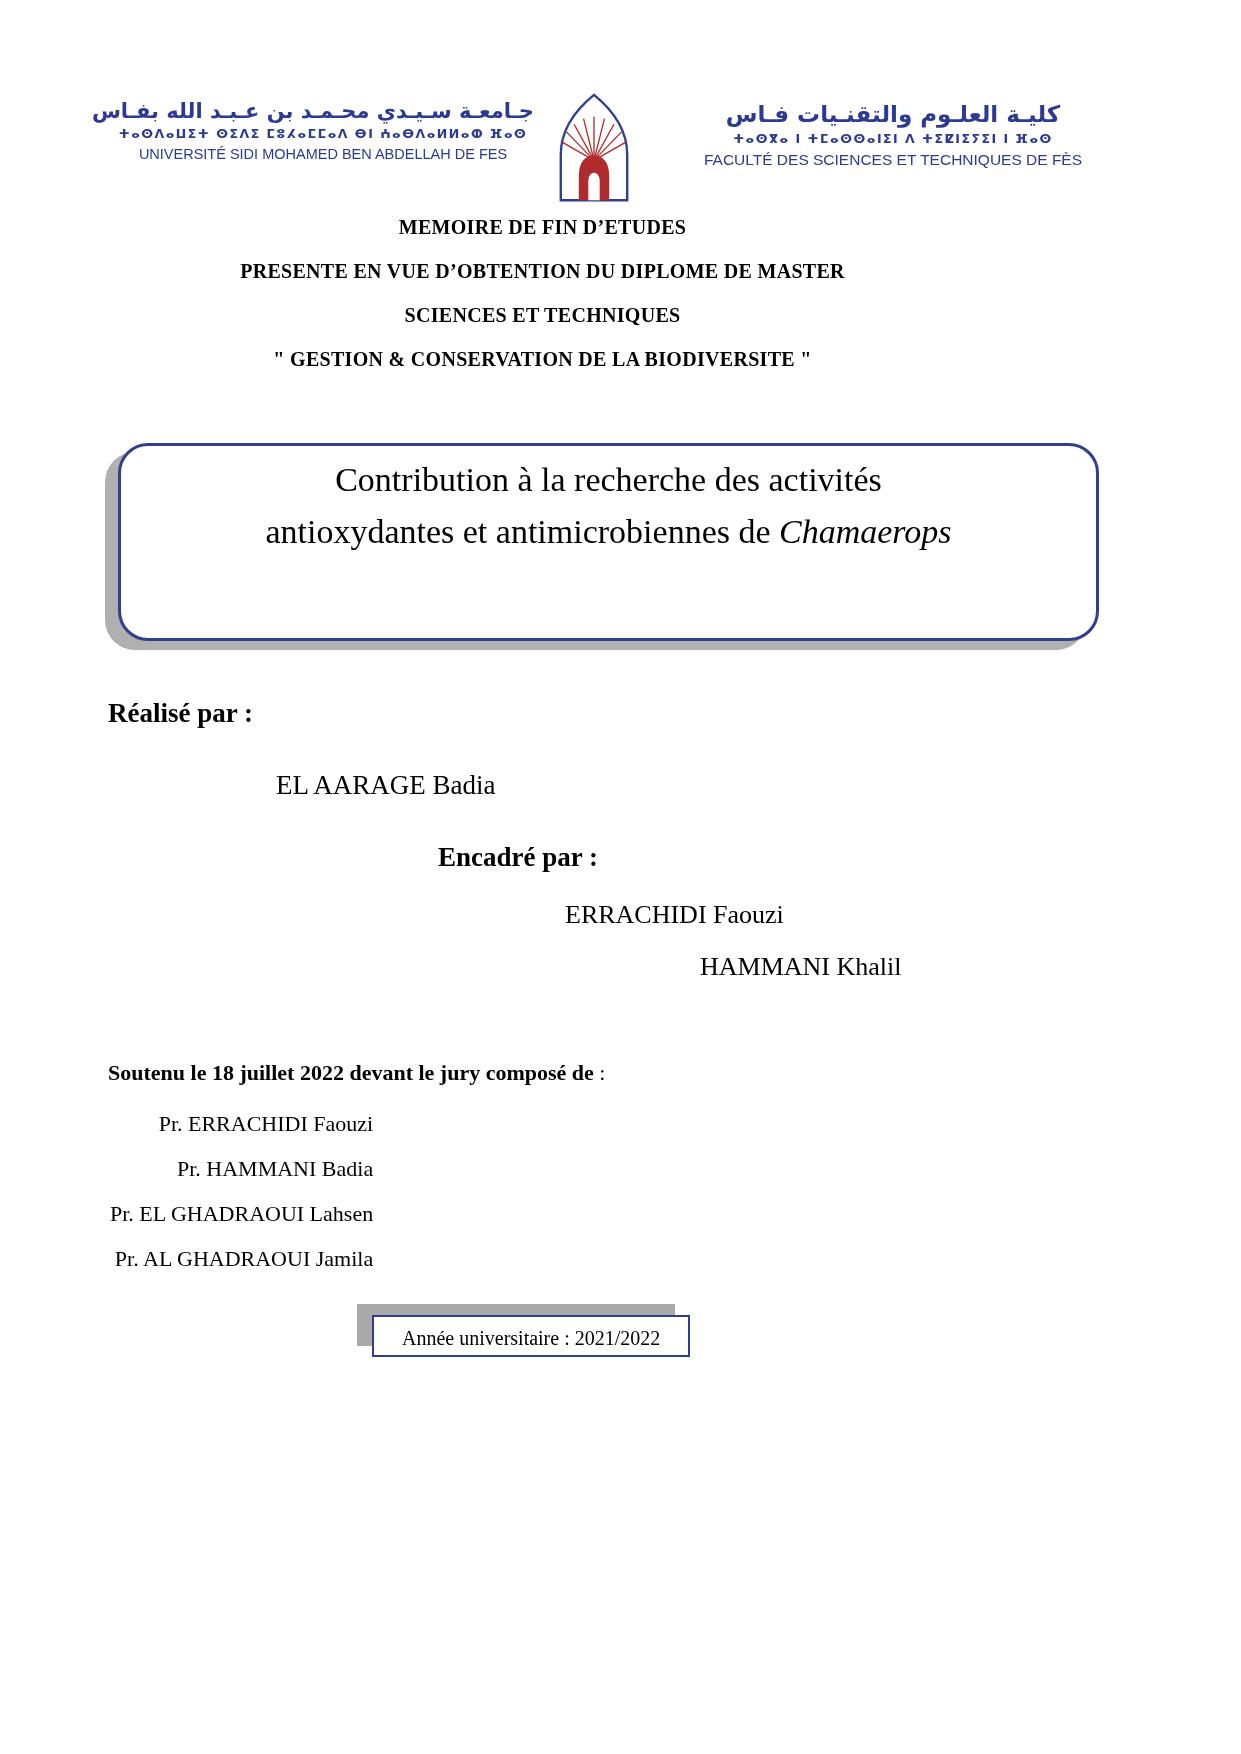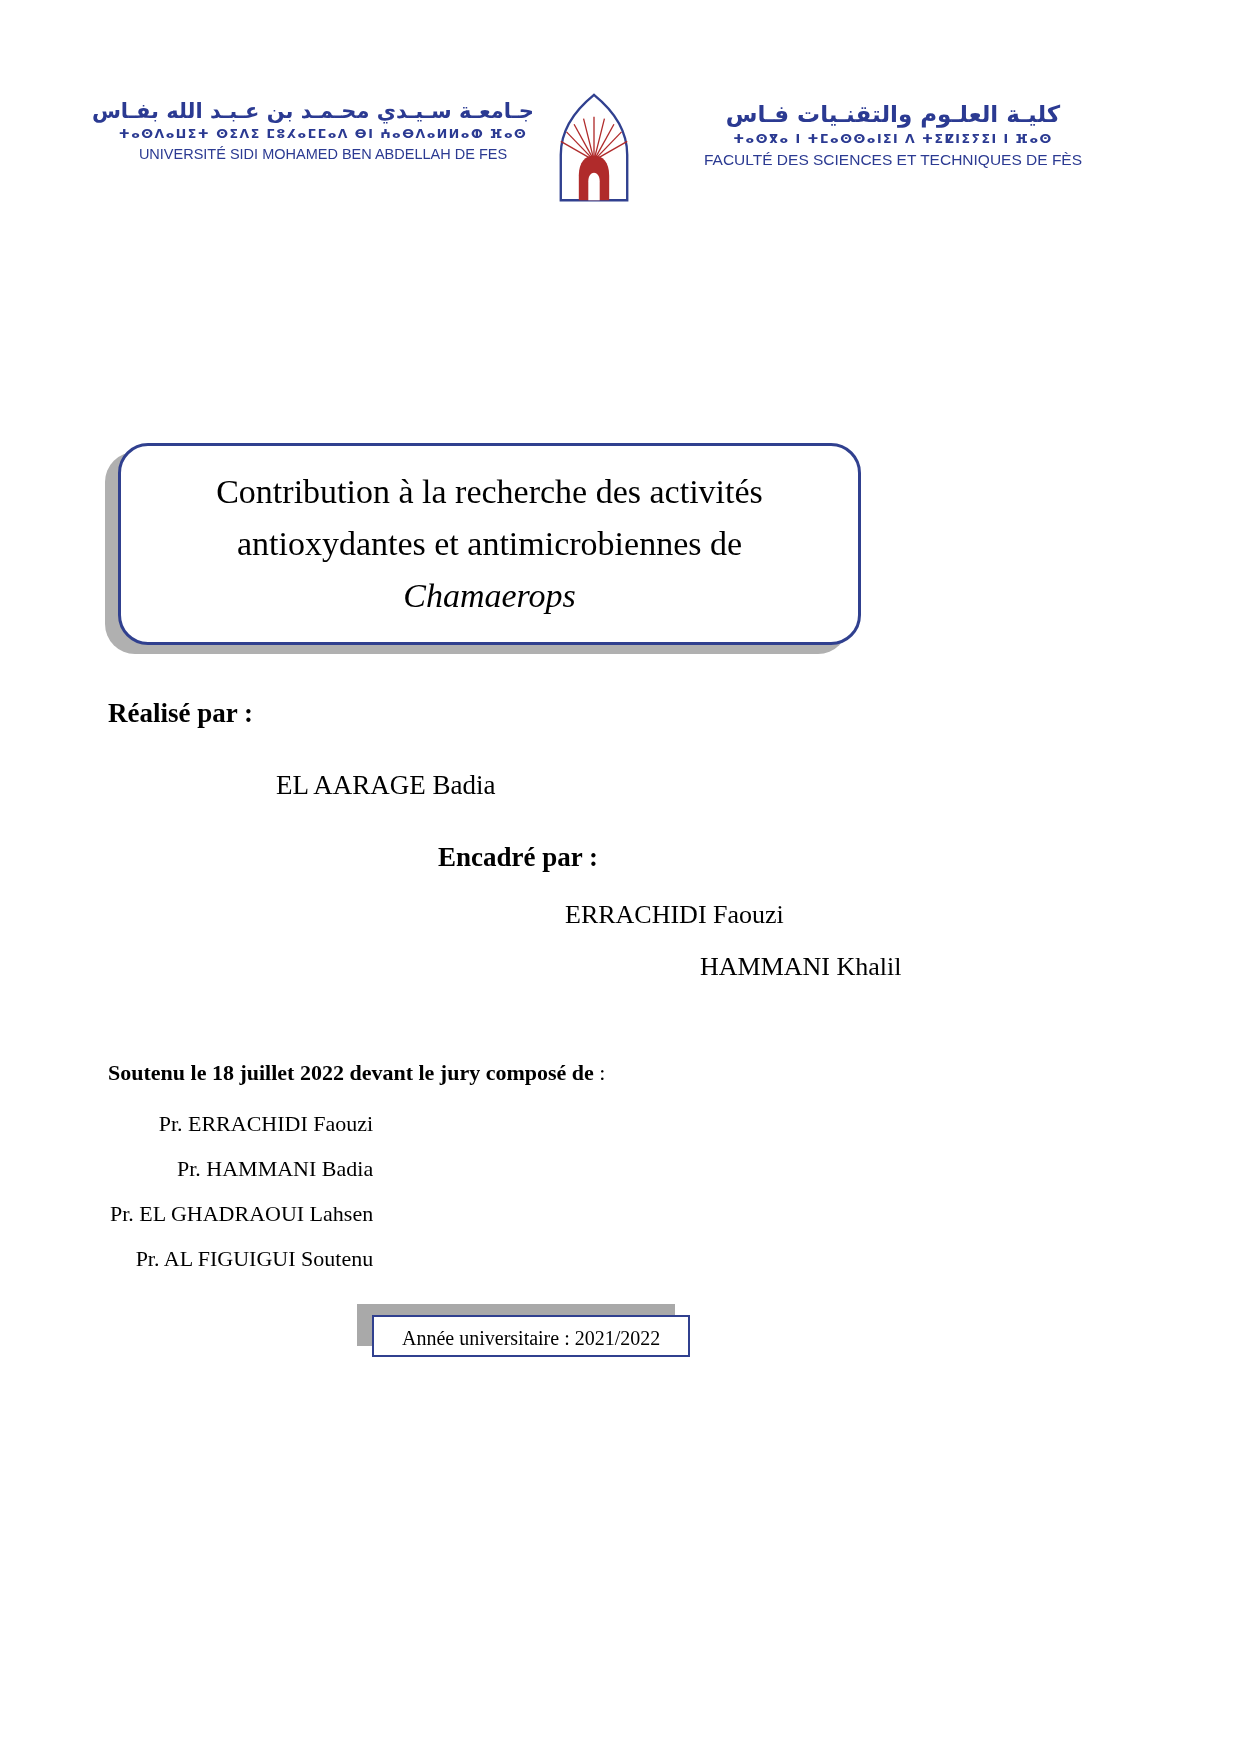--- a/index.html
+++ b/index.html
@@ -69,27 +69,27 @@
     font-weight: bold;
     font-size: 20px;
     letter-spacing: 0.3px;
   }
 
   
   .title-box {
     position: absolute;
     top: 443px;
     left: 118px;
-    width: 743px;
+    width: 981px;
     min-height: 198px;
     background: #ffffff;
     border: 3px solid #30408f;
     border-radius: 30px;
     box-shadow: -13px 9px 0 #b0b0b0;
-    padding: 20px 30px;
+    padding: 8px 30px;
     text-align: center;
     font-size: 34px;
     line-height: 52px;
   }
   .title-box .tline { display: block; }
 
   
   .realise-label { position: absolute; top: 698px; left: 108px; font-size: 27px; font-weight: bold; }
   .student-name  { position: absolute; top: 770px; left: 240px; font-size: 27px; margin-left: 36px; }
   .encadre-label { position: absolute; top: 842px; left: 438px; font-size: 27px; font-weight: bold; }
@@ -149,38 +149,44 @@
       </svg>
     </div>
 
     <div class="header-col header-right">
       <div class="ar" dir="rtl">كليـة العلـوم والتقنـيات فـاس</div>
       <div class="tf">ⵜⴰⵙⴳⴰ ⵏ ⵜⵎⴰⵙⵙⴰⵏⵉⵏ ⴷ ⵜⵉⵇⵏⵉⵢⵉⵏ ⵏ ⴼⴰⵙ</div>
       <div class="lt">FACULTÉ DES SCIENCES ET TECHNIQUES DE FÈS</div>
     </div>
   </header>
 
+  <section class="intro">
+    <p>MEMOIRE DE FIN D’ETUDES</p>
+    <p>PRESENTE EN VUE D’OBTENTION DU DIPLOME DE MASTER</p>
+    <p>SCIENCES ET TECHNIQUES</p>
+    <p>" GESTION &amp; CONSERVATION DE LA BIODIVERSITE "</p>
+  </section>
 
   <div class="title-box">
     <span class="tline">Contribution à la recherche des activités</span>
     <span class="tline"><span>antioxydantes et antimicrobiennes de </span><i>Chamaerops</i></span>
   </div>
 
   <div class="realise-label">Réalisé par :</div>
   <div class="student-name">EL AARAGE Badia</div>
   <div class="encadre-label">Encadré par :</div>
   <div class="supervisor-1">ERRACHIDI Faouzi</div>
   <div class="supervisor-2">HAMMANI Khalil</div>
 
   <div class="jury-intro"><span class="b">Soutenu le 18 juillet 2022 devant le jury composé de</span><span> :</span></div>
 
   <div class="jury-list">
     <p>Pr. ERRACHIDI Faouzi</p>
     <p>Pr. HAMMANI Badia</p>
     <p>Pr. EL GHADRAOUI Lahsen</p>
-    <p>Pr.  AL FIGUIGUI Soutenu</p>
+    <p>Pr.  AL GHADRAOUI Jamila</p>
   </div>
 
   <div class="year-box">
     <span>Année universitaire : 2021/2022</span>
   </div>
 
 </div>
 
 </body></html>

